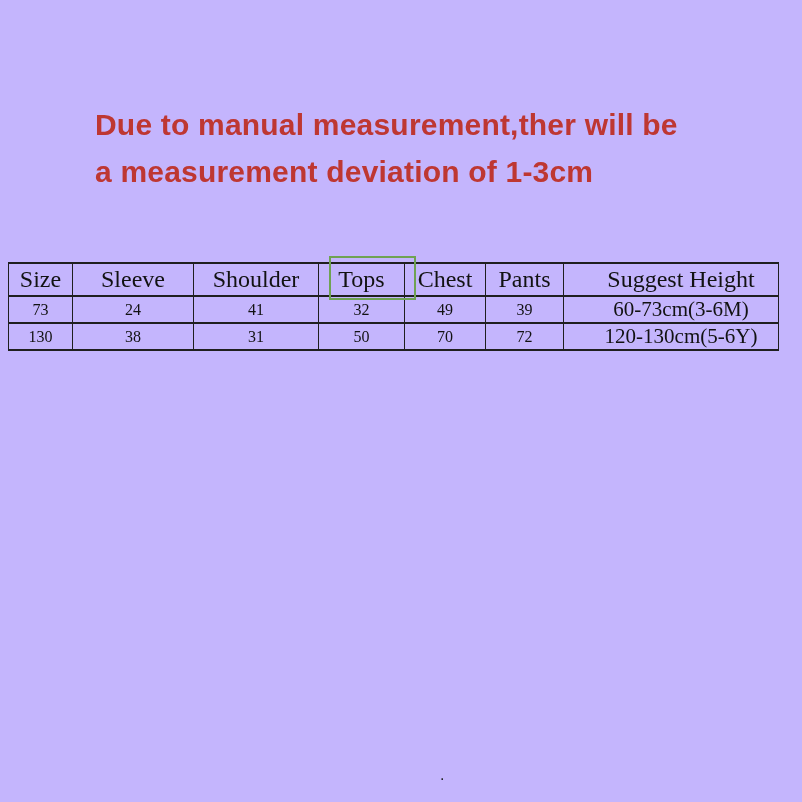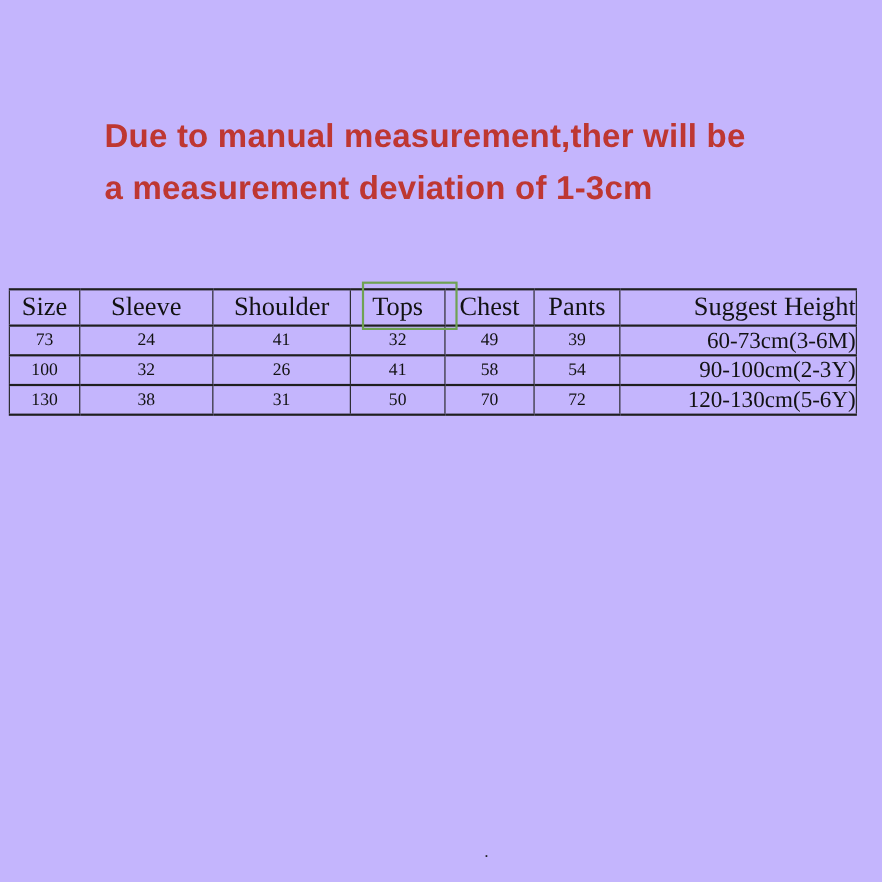--- a/index.html
+++ b/index.html
@@ -47,21 +47,21 @@
   }
   .size-chart thead th {
     height: 31px;
     font-size: 24px;
   }
   .size-chart tbody td {
     height: 25px;
     font-size: 16px;
   }
   .size-chart th.left, .size-chart td.left {
-    text-align: right;
+    text-align: center;
     padding-left: 20px;
   }
   .size-chart tbody td.left {
     font-size: 21px;
     margin-left: 20px;
   }
   .highlight-box {
     position: absolute;
     left: 329px;
     top: 256px;
@@ -118,29 +118,20 @@
         <tr>
           <td>73</td>
           <td>24</td>
           <td>41</td>
           <td>32</td>
           <td>49</td>
           <td>39</td>
           <td class="left">60-73cm(3-6M)</td>
         </tr>
         <tr>
-          <td>100</td>
-          <td>32</td>
-          <td>26</td>
-          <td>41</td>
-          <td>58</td>
-          <td>54</td>
-          <td class="left">90-100cm(2-3Y)</td>
-        </tr>
-        <tr>
           <td>130</td>
           <td>38</td>
           <td>31</td>
           <td>50</td>
           <td>70</td>
           <td>72</td>
           <td class="left">120-130cm(5-6Y)</td>
         </tr>
       </tbody>
   </table>

